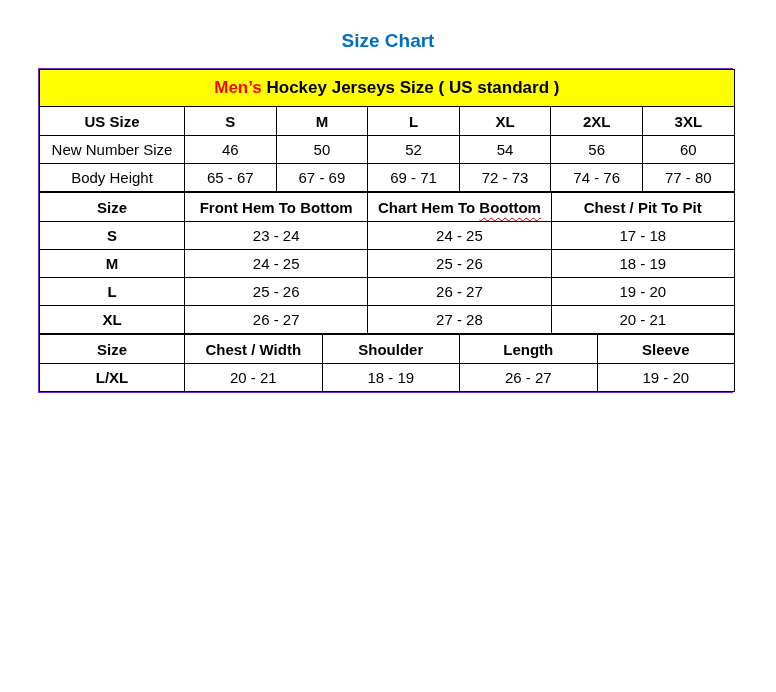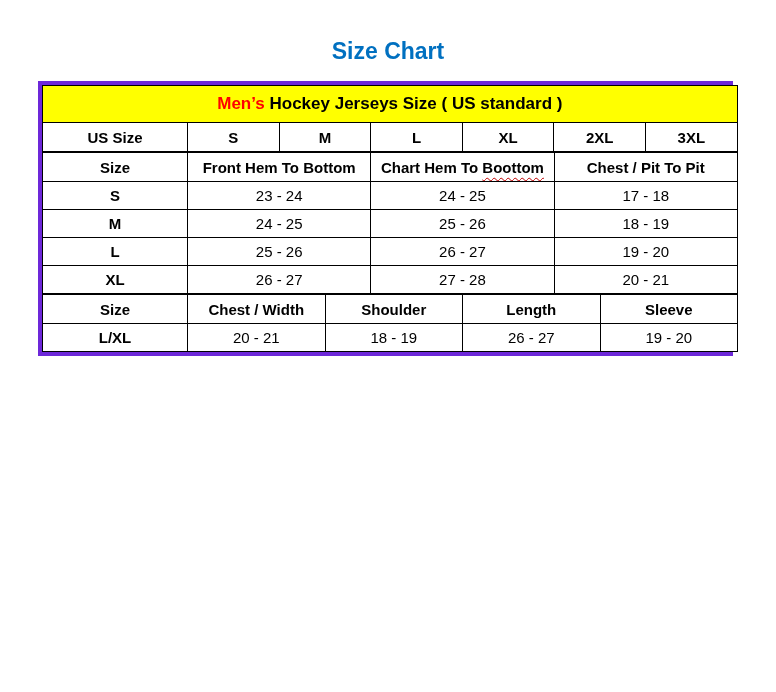--- a/index.html
+++ b/index.html
@@ -12,32 +12,32 @@
     color: #000;
   }
   .page {
     width: 776px;
     height: 692px;
     overflow: hidden;
     position: relative;
   }
   h1.page-title {
     margin: 0;
-    padding-top: 38px;
+    padding-top: 30px;
     padding-bottom: 16px;
     text-align: center;
-    font-size: 23px;
+    font-size: 19px;
     font-weight: bold;
     color: #0070C0;
     letter-spacing: 0px;
   }
   .chart-wrap {
     width: 695px;
     margin-left: 38px;
-    border: 4px solid #6d28d9;
+    border: 1px solid #6d28d9;
     box-sizing: border-box;
     background: #0c4a6e;
   }
   table {
     width: 100%;
     border-collapse: collapse;
     table-layout: fixed;
   }
   td, th {
     border: 1px solid #000;
@@ -105,20 +105,38 @@
       </tr>
       <tr class="head">
         <th>US Size</th>
         <th>S</th>
         <th>M</th>
         <th>L</th>
         <th>XL</th>
         <th>2XL</th>
         <th>3XL</th>
       </tr>
+      <tr class="data">
+        <td class="rowlabel">New Number Size</td>
+        <td>46</td>
+        <td>50</td>
+        <td>52</td>
+        <td>54</td>
+        <td>56</td>
+        <td>60</td>
+      </tr>
+      <tr class="data">
+        <td class="rowlabel">Body Height</td>
+        <td>65 - 67</td>
+        <td>67 - 69</td>
+        <td>69 - 71</td>
+        <td>72 - 73</td>
+        <td>74 - 76</td>
+        <td>77 - 80</td>
+      </tr>
     </tbody>
       </table>
 
     <table class="womens">
       <colgroup>
         <col class="c-label">
           <col class="c-eq">
           <col class="c-eq">
           <col class="c-eq">
       </colgroup>

